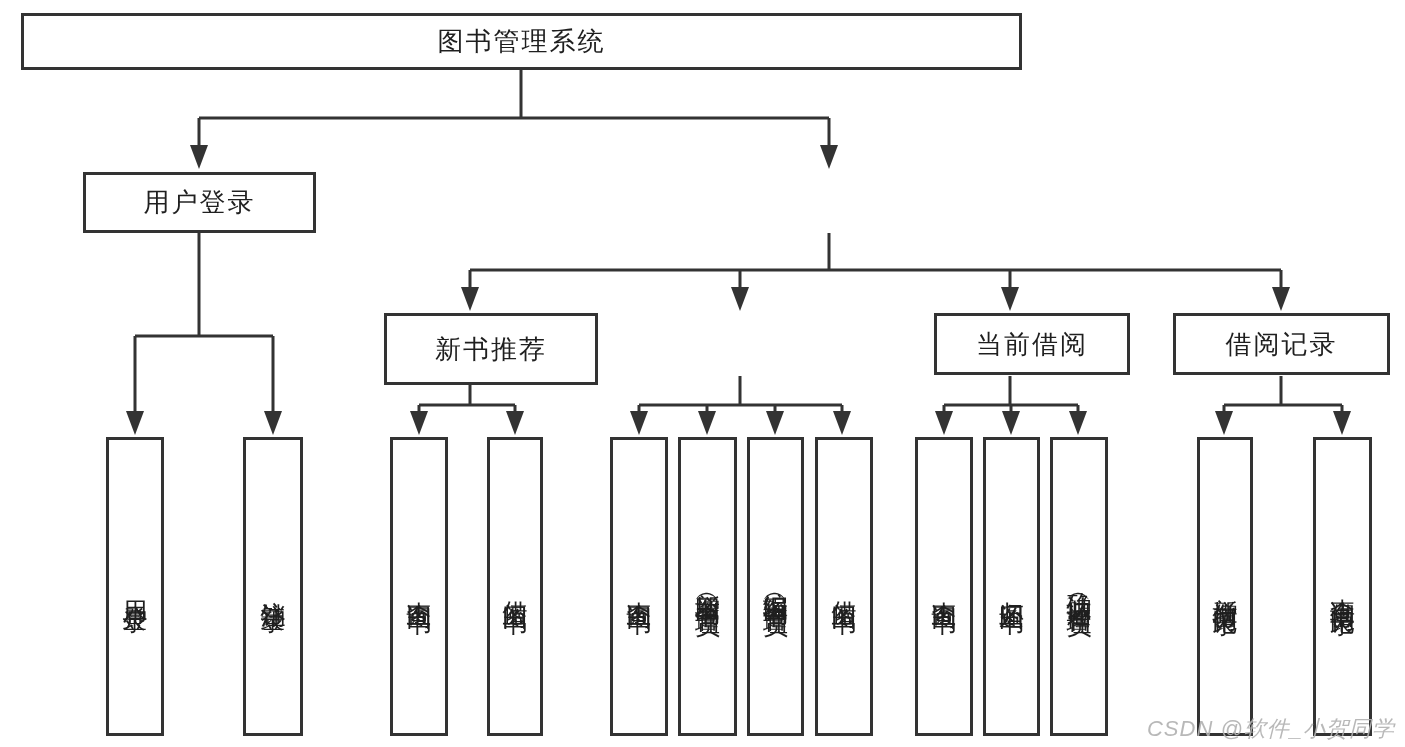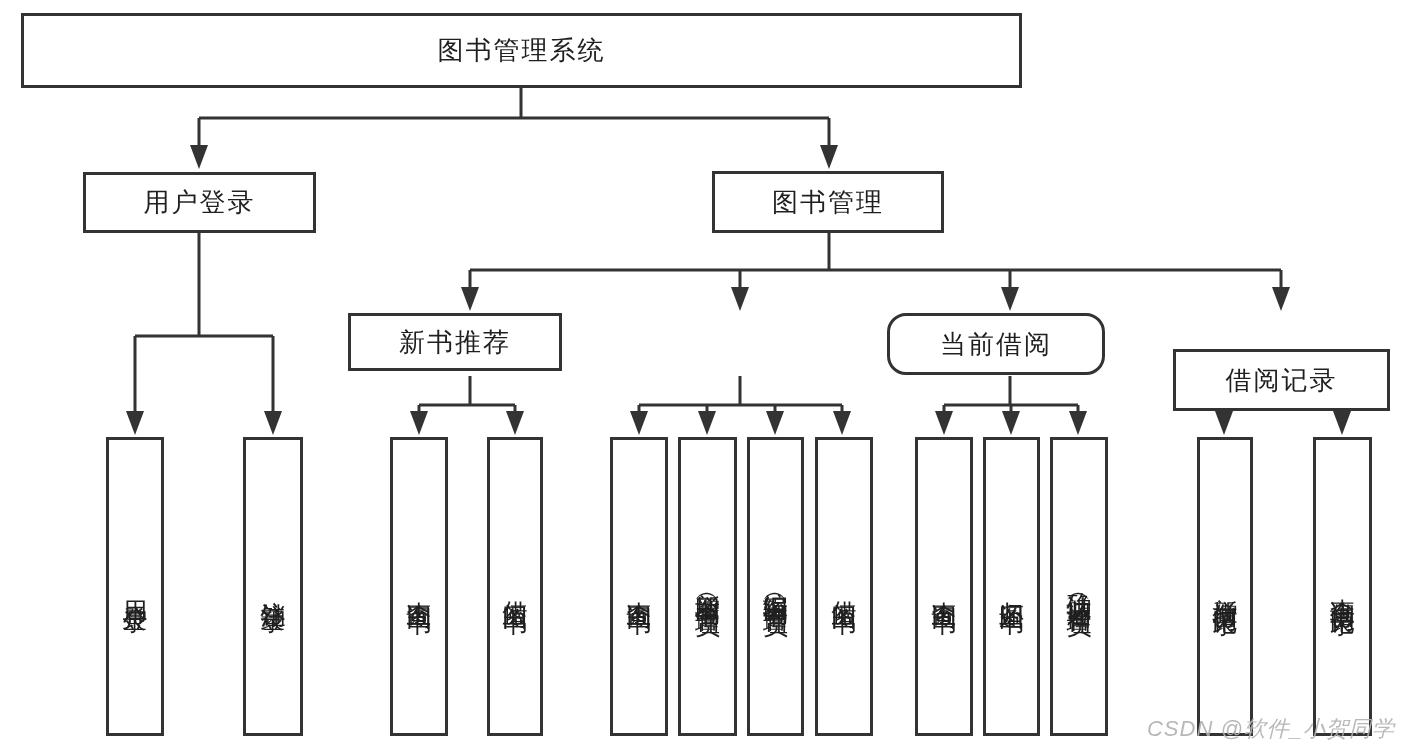--- a/index.html
+++ b/index.html
@@ -96,28 +96,27 @@
     <path d="M1010 376 V405 M944 405 H1078 M944 405 V413 M1011 405 V413 M1078 405 V413"></path>
     <polygon points="935,411 953,411 944,435"></polygon>
     <polygon points="1002,411 1020,411 1011,435"></polygon>
     <polygon points="1069,411 1087,411 1078,435"></polygon>
 
     <path d="M1281 376 V405 M1224 405 H1342 M1224 405 V413 M1342 405 V413"></path>
     <polygon points="1215,411 1233,411 1224,435"></polygon>
     <polygon points="1333,411 1351,411 1342,435"></polygon>
   </svg>
 
-  <div class="node" style="left:21px; top:13px; width:1001px; height:75px;">图书管理系统</div>
+  <div class="node" style="left:21px; top:13px; width:1001px; height:57px;">图书管理系统</div>
 
   <div class="node" style="left:83px; top:172px; width:233px; height:61px;">用户登录</div>
-  <div class="node" style="left:712px; top:171px; width:232px; height:62px;">图书管理</div>
 
-  <div class="node" style="left:348px; top:313px; width:214px; height:58px;text-align:center;">新书推荐</div>
-  <div class="node" style="left:887px; top:313px; width:218px; height:62px;border-radius:19px;">当前借阅</div>
-  <div class="node" style="left:1173px; top:313px; width:217px; height:62px;margin-top:36px;">借阅记录</div>
+  <div class="node" style="left:384px; top:313px; width:214px; height:72px;text-align:center;">新书推荐</div>
+  <div class="node" style="left:934px; top:313px; width:196px; height:62px;">当前借阅</div>
+  <div class="node" style="left:1173px; top:313px; width:217px; height:62px;">借阅记录</div>
 
   <div class="leaf" style="left:106px; width:58px;">
     <span>用户登录</span>
   </div>
   <div class="leaf" style="left:243px; width:60px;">
     <span>注销登录</span>
   </div>
 
   <div class="leaf" style="left:390px; width:58px;">
     <span>查询图书</span>

